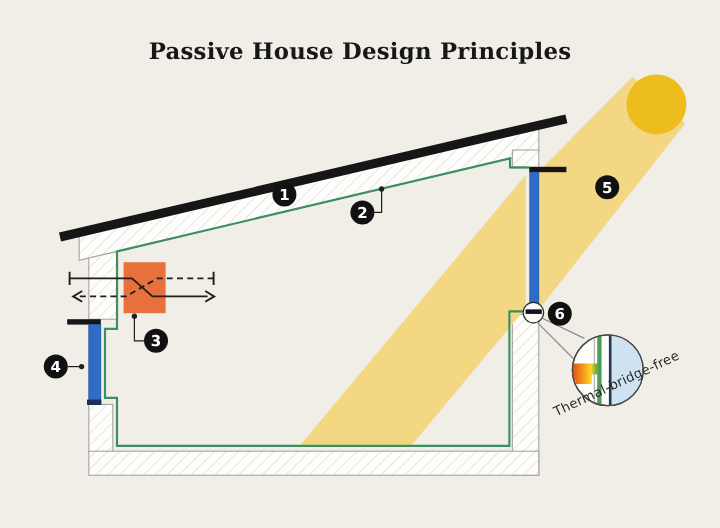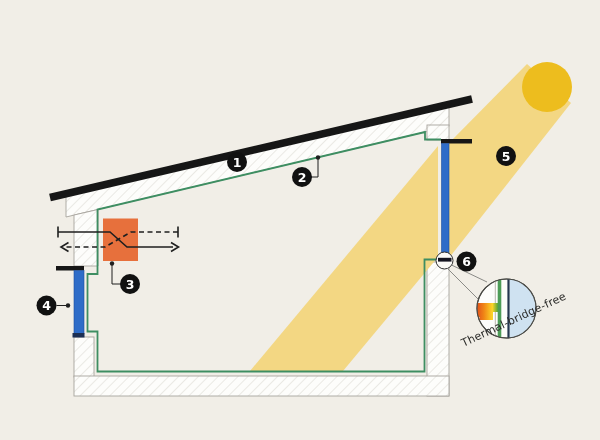--- a/index.html
+++ b/index.html
@@ -33,20 +33,21 @@
     font-size:11px;
     fill:#2a2a28;
     letter-spacing:.2px;
   }
 </style>
 </head>
 <body>
 
 <div class="stage">
 
+  <h1 class="title">Passive House Design Principles</h1>
 
   <svg width="600" height="440" viewBox="0 0 600 440">
     <defs>
       <pattern id="hatch" width="7" height="7" patternUnits="userSpaceOnUse" patternTransform="rotate(45)">
         <rect width="7" height="7" fill="#fdfdfb"></rect>
         <line x1="0" y1="0" x2="0" y2="7" stroke="#d8d5ce" stroke-width="1"></line>
       </pattern>
       <linearGradient id="heatgrad" x1="0" y1="0" x2="1" y2="0">
         <stop offset="0" stop-color="#d92f1e"></stop>
         <stop offset="0.45" stop-color="#f08616"></stop>

